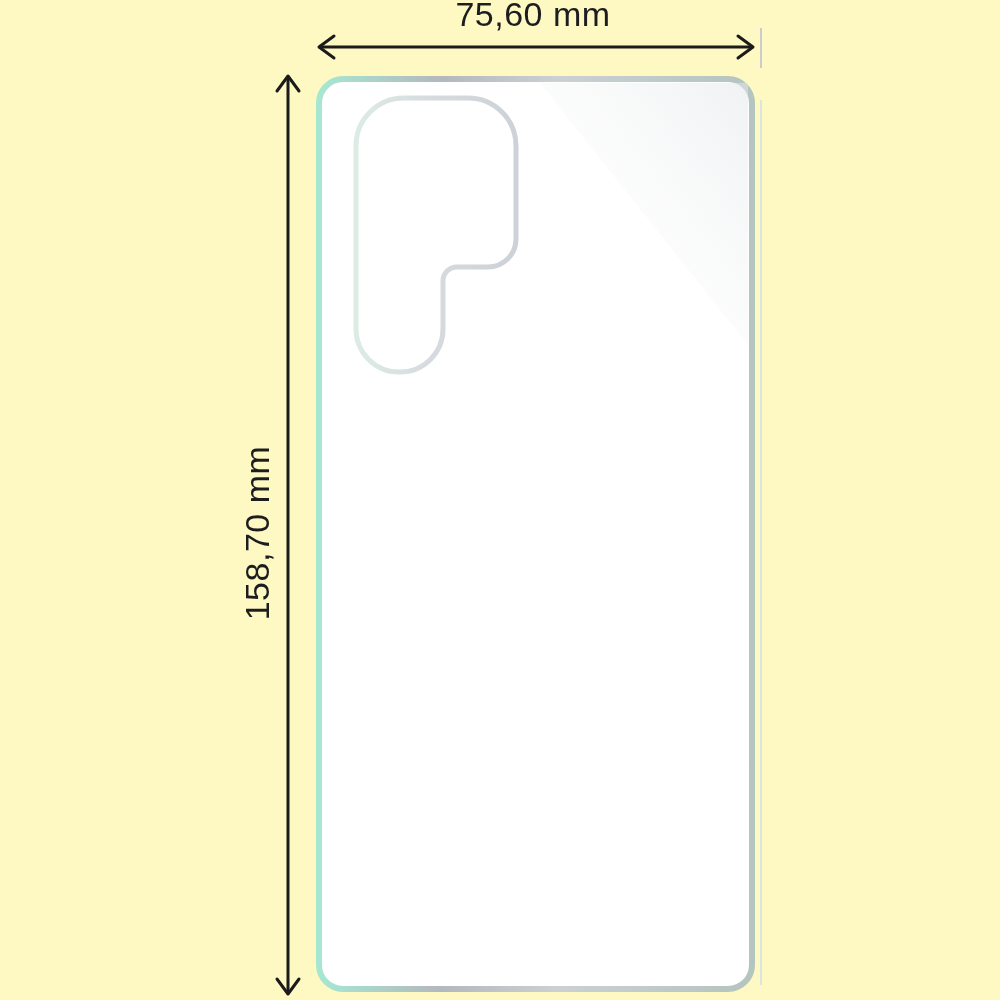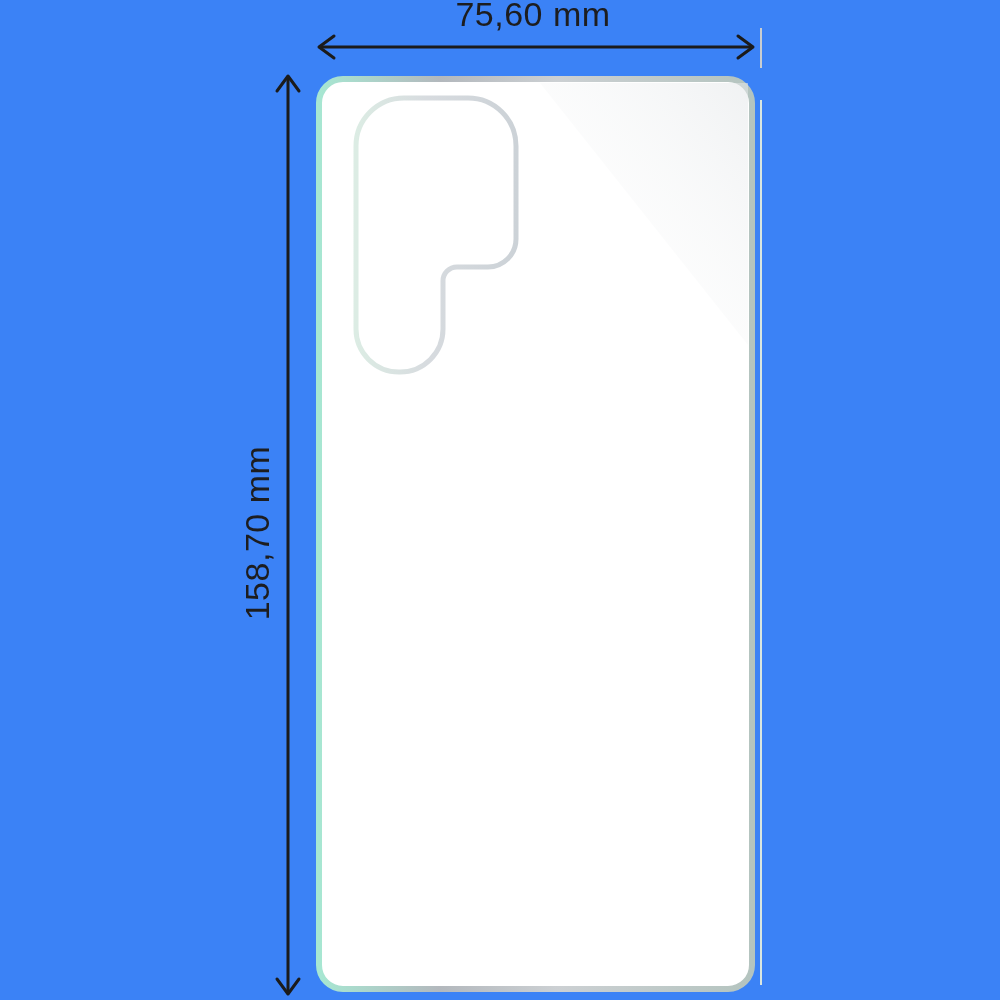--- a/index.html
+++ b/index.html
@@ -4,21 +4,21 @@
 <style>
   html, body {
     margin: 0;
     padding: 0;
     background: #ffffff;
   }
   .canvas {
     position: relative;
     width: 1000px;
     height: 1000px;
-    background: #3b82f6;
+    background: #fef9c3;
     overflow: hidden;
     font-family: "Liberation Sans", sans-serif;
   }
   .diagram-svg {
     position: absolute;
     left: 0;
     top: 0;
     width: 1000px;
     height: 1000px;
   }

